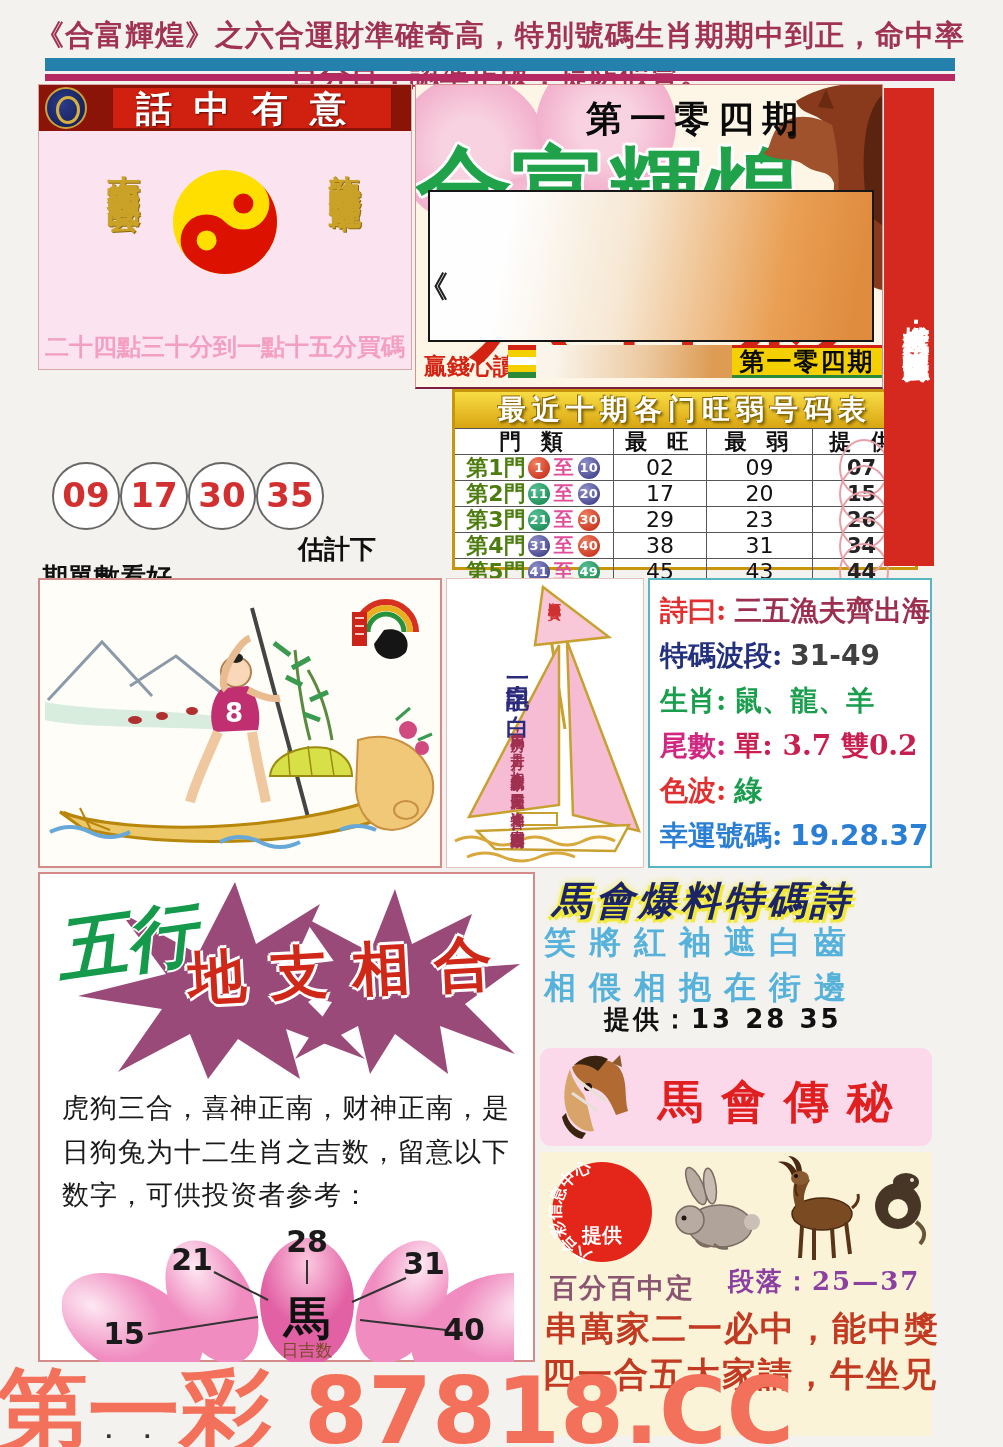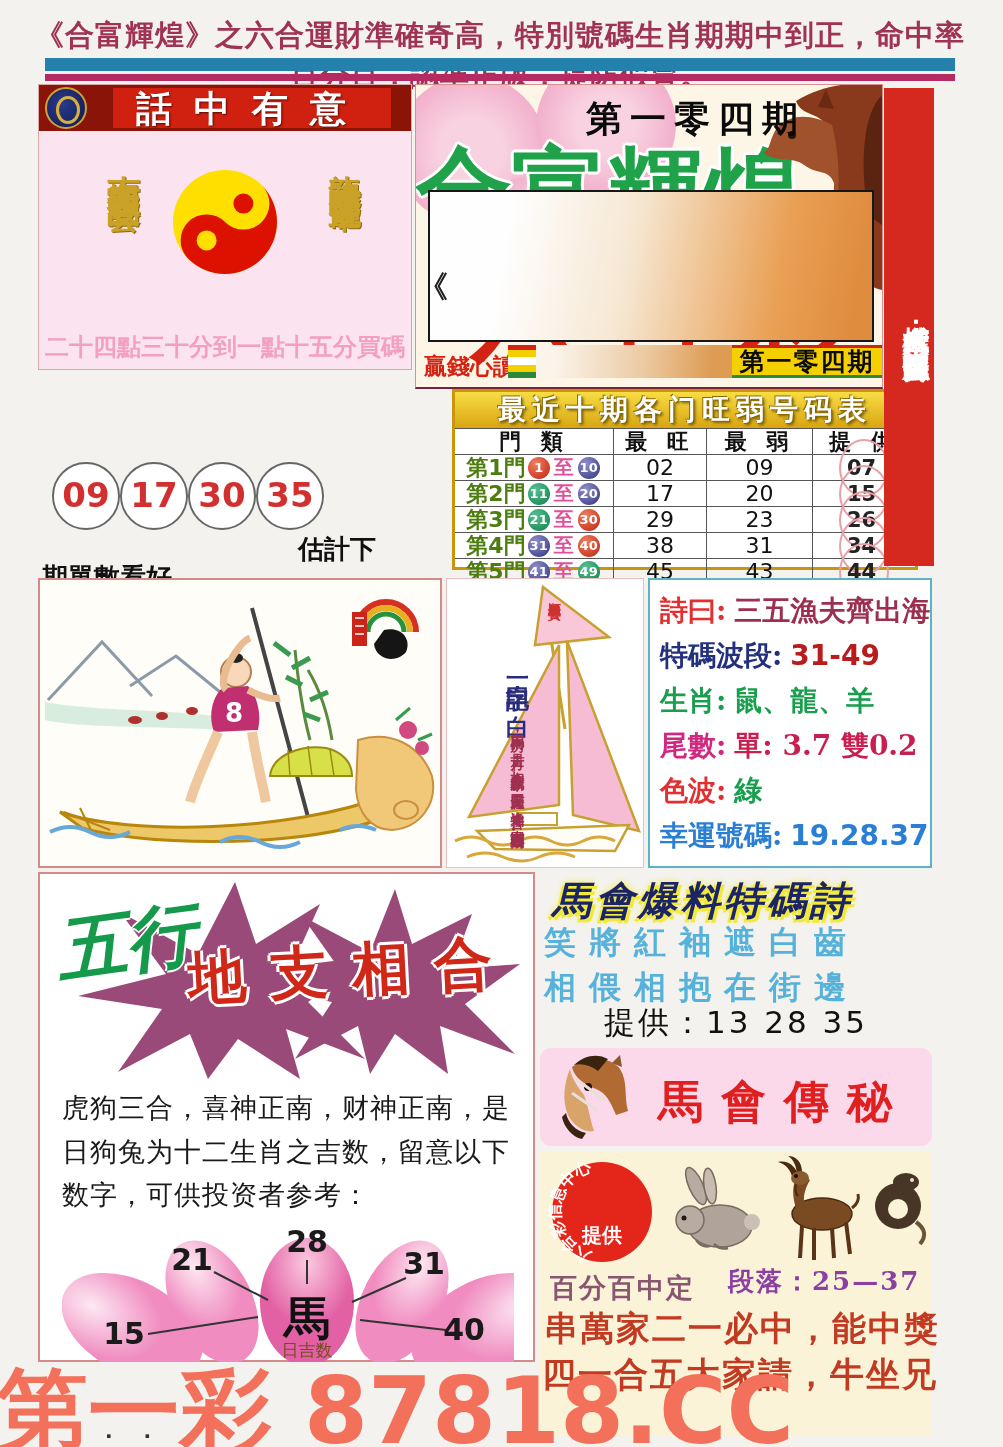--- a/index.html
+++ b/index.html
@@ -93,40 +93,40 @@
   .sailbox{left:446px;top:578px;width:198px;height:290px;border:1px solid #e8c0c0;background:#fff;box-sizing:border-box;}
   .flag-text{left:98px;top:14px;font-size:13px;color:#d03030;font-weight:bold;letter-spacing:1px;}
   .sail-text{left:56px;top:86px;height:178px;}
   .sail-motto{color:#2b2b7e;font-size:23px;font-weight:bold;letter-spacing:2px;}
   .sail-poem{color:#a03050;font-size:14px;font-weight:bold;margin-top:4px;letter-spacing:1px;}
   .shiyue{left:648px;top:578px;width:284px;height:290px;border:2px solid #5ab4c4;background:#fff;
           box-sizing:border-box;padding:8px 10px;}
   .sline{height:45px;display:flex;align-items:center;font-size:28px;font-weight:bold;white-space:nowrap;}
   .sline .lb{margin-right:8px;}
   .lt-red{color:#e23030;}   .vt-maroon{color:#9c2f4f;}
-  .lt-navy{color:#23307e;}  .vt-navy{color:#b91c1c;}
+  .lt-navy{color:#23307e;}  .vt-navy{color:#404040;}
   .lt-green{color:#189e4c;} .vt-green{color:#189e4c;}
   .lt-mag{color:#d02880;}   .vt-mag{color:#c81f50;}
   .lt-blue{color:#2a7fd4;}  .vt-blue{color:#2a7fd4;}
 
   
   .wubox{left:38px;top:872px;width:497px;height:490px;border:2px solid #d58a8a;background:#fff;box-sizing:border-box;}
   .wx-green{left:16px;top:22px;font-size:70px;font-weight:900;font-style:italic;color:#149a4a;
             transform:rotate(-8deg);z-index:2;
             text-shadow:-2px 0 #fff,2px 0 #fff,0 -2px #fff,0 2px #fff;}
   .wx-red{left:148px;top:58px;font-size:58px;font-weight:900;color:#d02818;letter-spacing:24px;
             transform:rotate(-3deg);z-index:2;white-space:nowrap;
             text-shadow:-3px 0 #fff,3px 0 #fff,0 -3px #fff,0 3px #fff,2px 2px #fff,-2px -2px #fff;}
   .wx-par{left:22px;top:212px;width:452px;font-size:27px;color:#1a1a1a;line-height:1.62;letter-spacing:1px;z-index:2;}
 
   
   .mh-title{left:552px;top:874px;font-size:39px;font-weight:900;font-style:italic;color:#1c2468;
             letter-spacing:4px;text-shadow:-3px 3px 0 #f2ea3a,3px 3px 0 #f2ea3a,0 0 7px #f2ea3a;}
   .blue-line{left:544px;top:921px;font-size:32px;font-weight:bold;color:#56b2da;letter-spacing:13px;white-space:nowrap;}
-  .offer-line{left:604px;top:1002px;font-size:31px;font-weight:normal;color:#111;letter-spacing:3px;}
+  .offer-line{left:604px;top:1002px;font-size:26px;font-weight:bold;color:#111;letter-spacing:3px;}
   .chuanmi{left:540px;top:1048px;width:392px;height:98px;background:#fbd9ea;border-radius:11px;}
   .chuanmi-text{position:absolute;left:118px;top:24px;font-size:45px;font-weight:900;color:#e02020;letter-spacing:18px;white-space:nowrap;}
   .creambox{left:540px;top:1152px;width:392px;height:284px;background:#fbf3d8;}
   .sure{position:absolute;left:10px;top:118px;font-size:27px;font-weight:bold;color:#8a5570;letter-spacing:2px;}
   .range{position:absolute;left:188px;top:112px;font-size:26px;font-weight:bold;color:#8b3fa0;letter-spacing:2px;}
   .redline{position:absolute;font-size:34px;font-weight:bold;color:#c23a22;letter-spacing:2px;white-space:nowrap;}
 
   
   .watermark{left:-4px;top:1350px;font-size:92px;font-weight:900;color:#f3705a;letter-spacing:0px;
              z-index:60;white-space:nowrap;}

